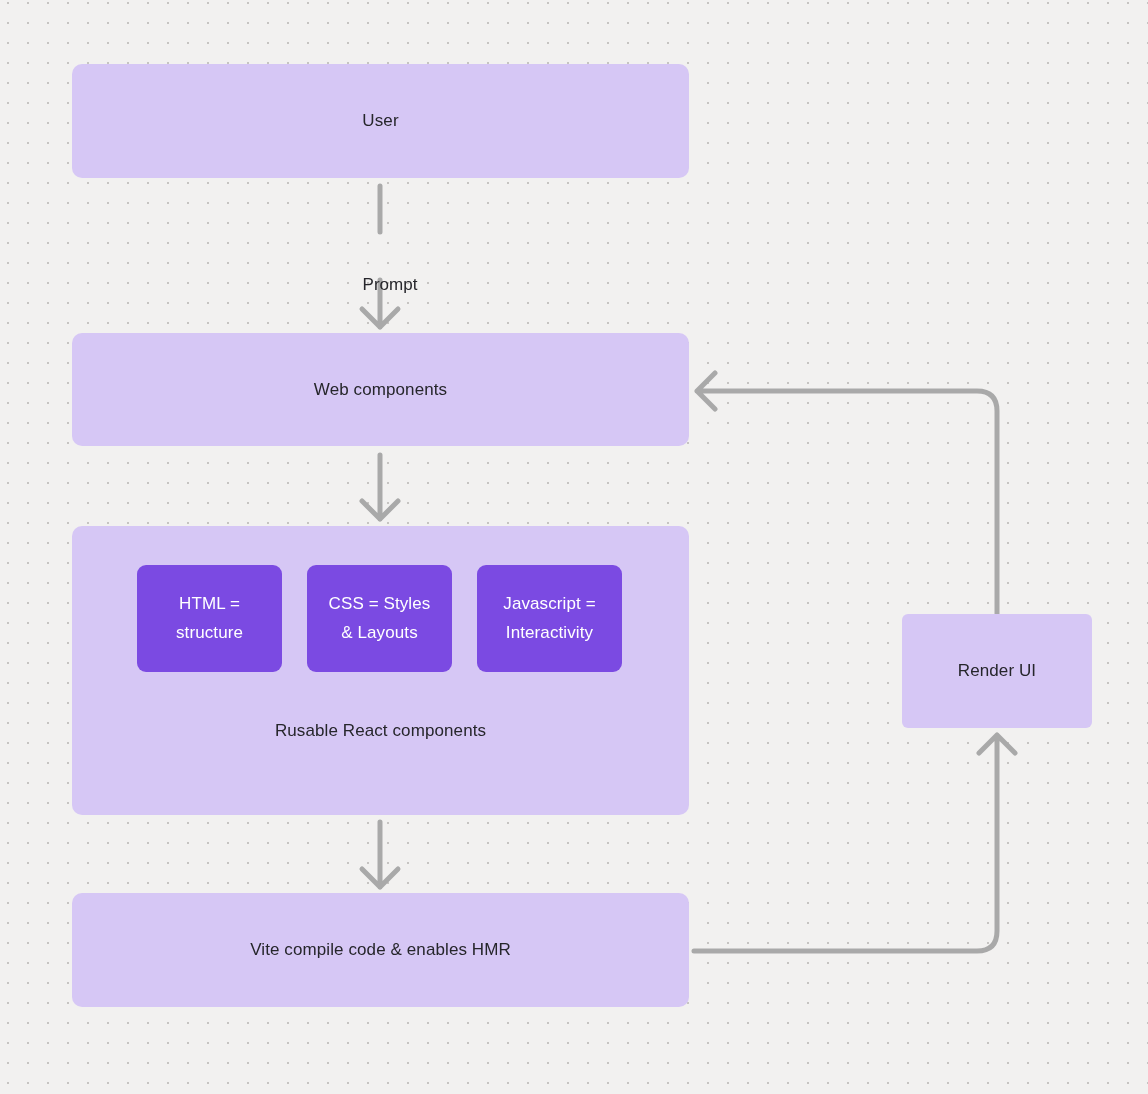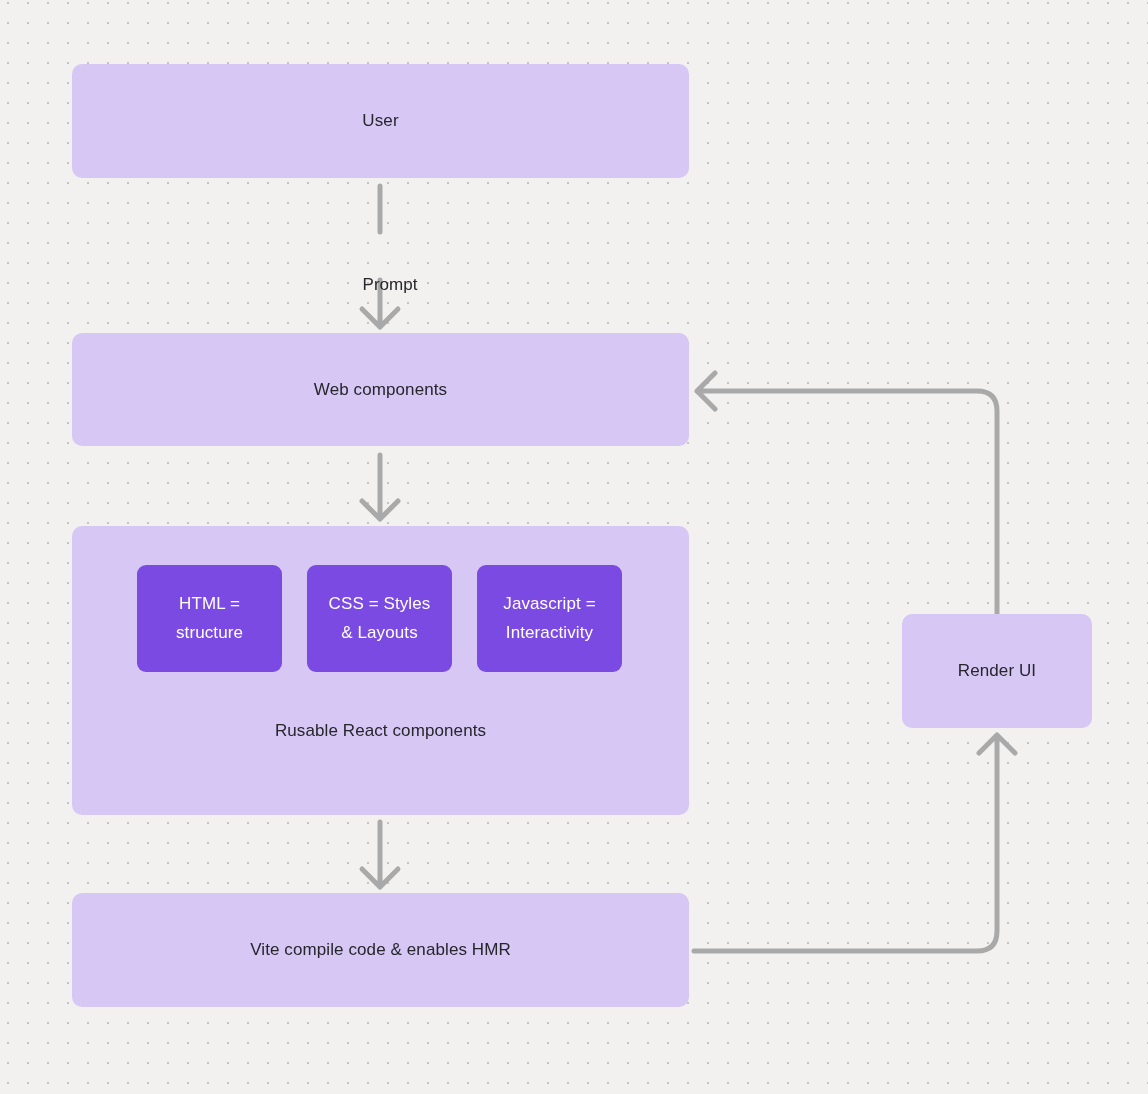--- a/index.html
+++ b/index.html
@@ -45,21 +45,21 @@
     display:flex;align-items:center;justify-content:center;
     color:var(--text);
     font-size:17px;
     font-weight:500;
     letter-spacing:.1px;
   }
   .node-user{left:72px;top:64px;width:617px;height:114px;}
   .node-webapp{left:72px;top:333px;width:617px;height:113px;}
   .node-group{left:72px;top:526px;width:617px;height:289px;display:block;}
   .node-vite{left:72px;top:893px;width:617px;height:114px;}
-  .node-render{left:902px;top:614px;width:190px;height:114px;}
+  .node-render{left:902px;top:614px;width:190px;height:114px;border-radius:6px;}
   .chip{
     position:absolute;
     top:39px;width:145px;height:107px;
     background:var(--dark);
     border-radius:9px;
     display:flex;align-items:center;justify-content:center;
     text-align:center;
     color:var(--text-on-dark);
     font-size:17px;font-weight:500;
     line-height:1.65;

